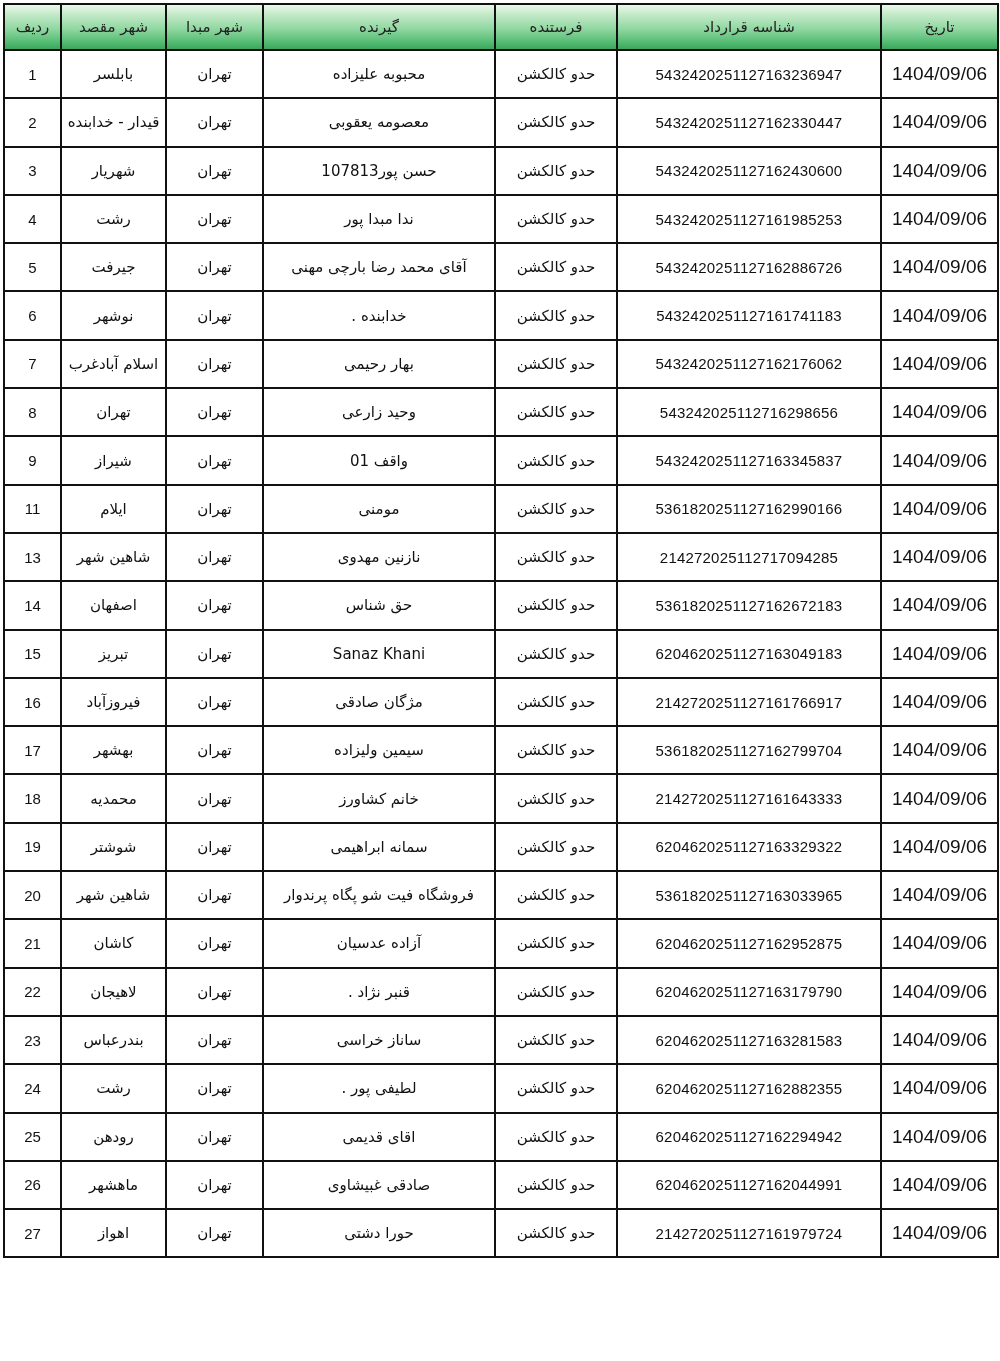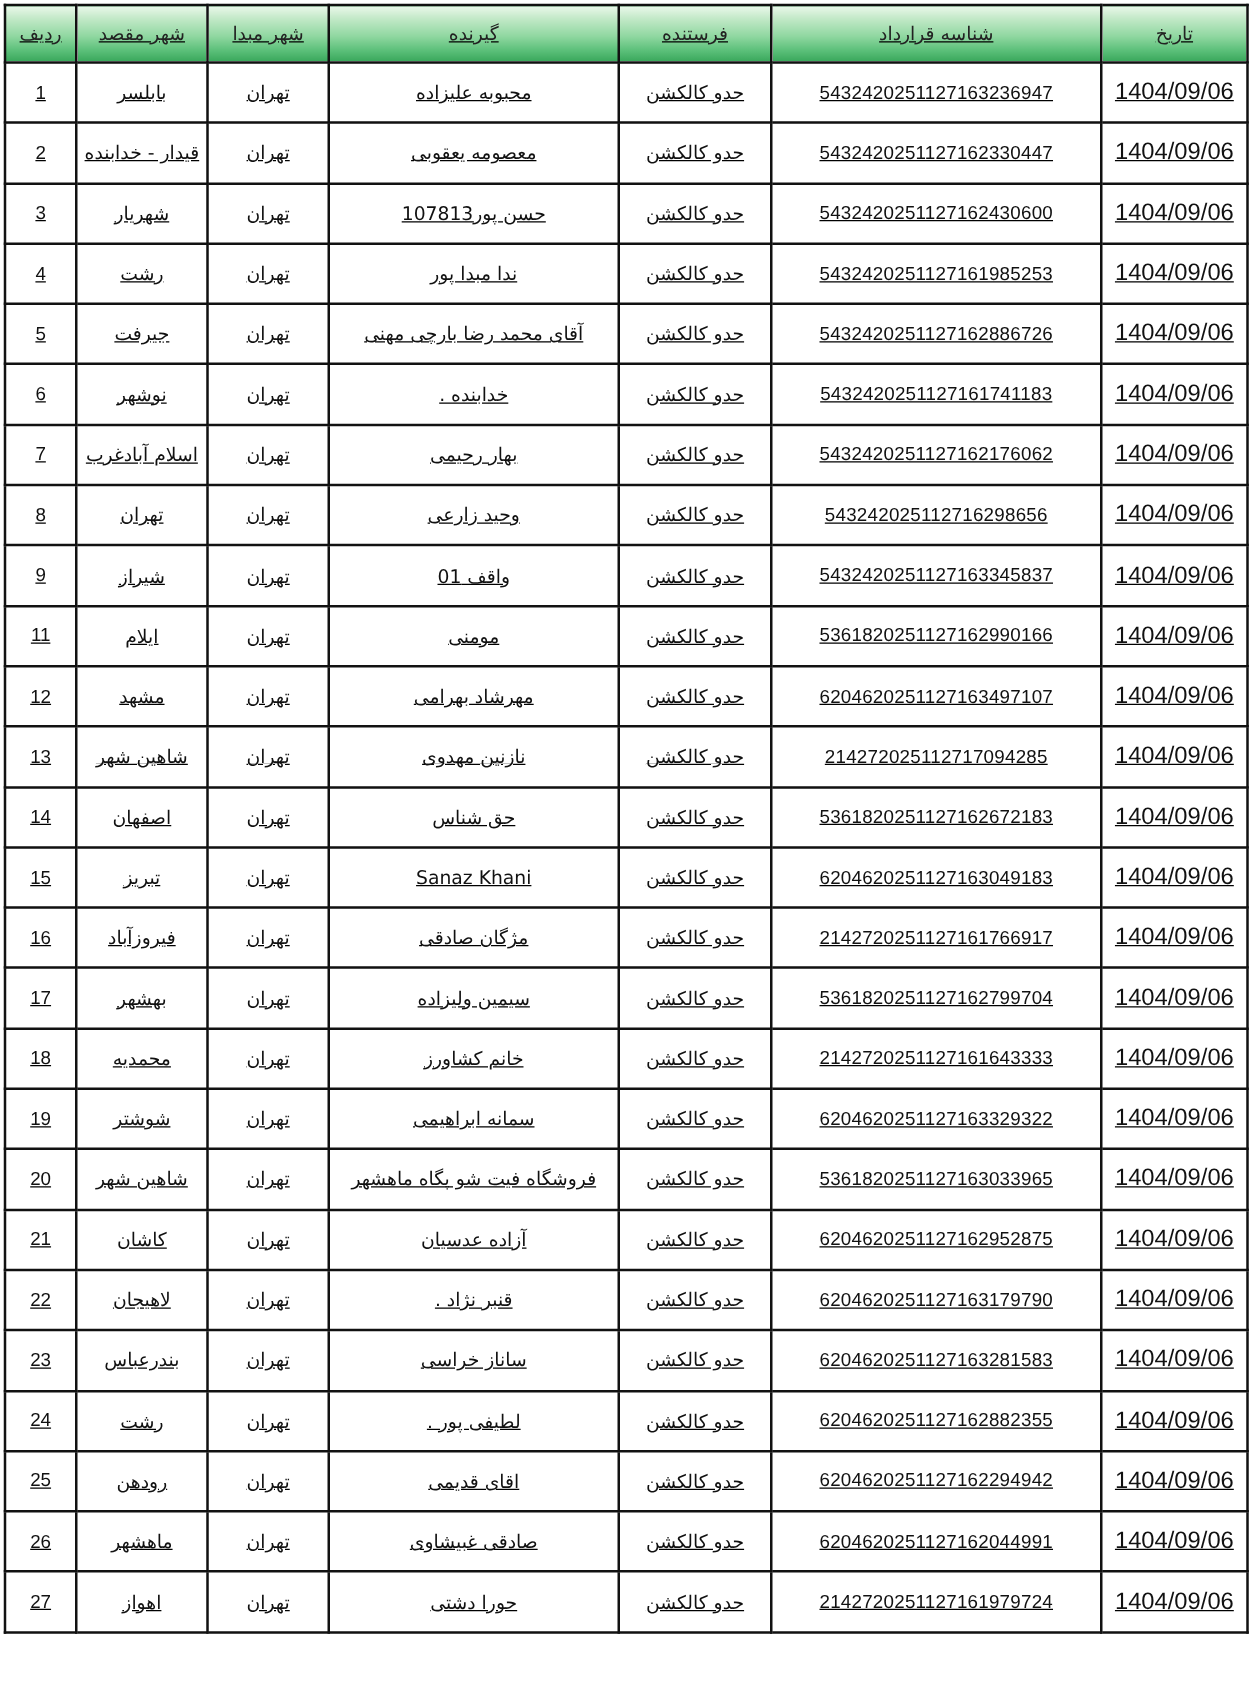--- a/index.html
+++ b/index.html
@@ -3,21 +3,20 @@
   <meta charset="utf-8">
   <style>
     html, body { margin: 0; padding: 0; background: #ffffff; }
     body { width: 1000px; height: 1361px; overflow: hidden; position: relative; }
     .sheet {
       position: absolute; left: 3px; top: 3px;
       border-collapse: collapse;
       table-layout: fixed;
       width: 994px;
       direction: ltr;
-      text-decoration: underline;
     }
     .sheet td, .sheet th {
       border: 2px solid #111111;
       text-align: center;
       vertical-align: middle;
       padding: 0;
       overflow: hidden;
       white-space: nowrap;
       color: #111111;
     }
@@ -155,29 +154,20 @@
   <tr>
     <td class="c-idx">11</td>
     <td class="c-fa">ایلام</td>
     <td class="c-fa">تهران</td>
     <td class="c-fa">مومنی</td>
     <td class="c-fa">حدو کالکشن</td>
     <td class="c-num">5361820251127162990166</td>
     <td class="c-date">1404/09/06</td>
   </tr>
 
-  <tr>
-    <td class="c-idx">12</td>
-    <td class="c-fa">مشهد</td>
-    <td class="c-fa">تهران</td>
-    <td class="c-fa">مهرشاد بهرامی</td>
-    <td class="c-fa">حدو کالکشن</td>
-    <td class="c-num">6204620251127163497107</td>
-    <td class="c-date">1404/09/06</td>
-  </tr>
 
   <tr>
     <td class="c-idx">13</td>
     <td class="c-fa">شاهین شهر</td>
     <td class="c-fa">تهران</td>
     <td class="c-fa">نازنین مهدوی</td>
     <td class="c-fa">حدو کالکشن</td>
     <td class="c-num">214272025112717094285</td>
     <td class="c-date">1404/09/06</td>
   </tr>
@@ -239,21 +229,21 @@
     <td class="c-fa">سمانه  ابراهیمی</td>
     <td class="c-fa">حدو کالکشن</td>
     <td class="c-num">6204620251127163329322</td>
     <td class="c-date">1404/09/06</td>
   </tr>
 
   <tr>
     <td class="c-idx">20</td>
     <td class="c-fa">شاهین شهر</td>
     <td class="c-fa">تهران</td>
-    <td class="c-fa">فروشگاه فیت شو پگاه  ماهشهر</td>
+    <td class="c-fa">فروشگاه فیت شو پگاه  پرندوار</td>
     <td class="c-fa">حدو کالکشن</td>
     <td class="c-num">5361820251127163033965</td>
     <td class="c-date">1404/09/06</td>
   </tr>
 
   <tr>
     <td class="c-idx">21</td>
     <td class="c-fa">کاشان</td>
     <td class="c-fa">تهران</td>
     <td class="c-fa">آزاده  عدسیان</td>

